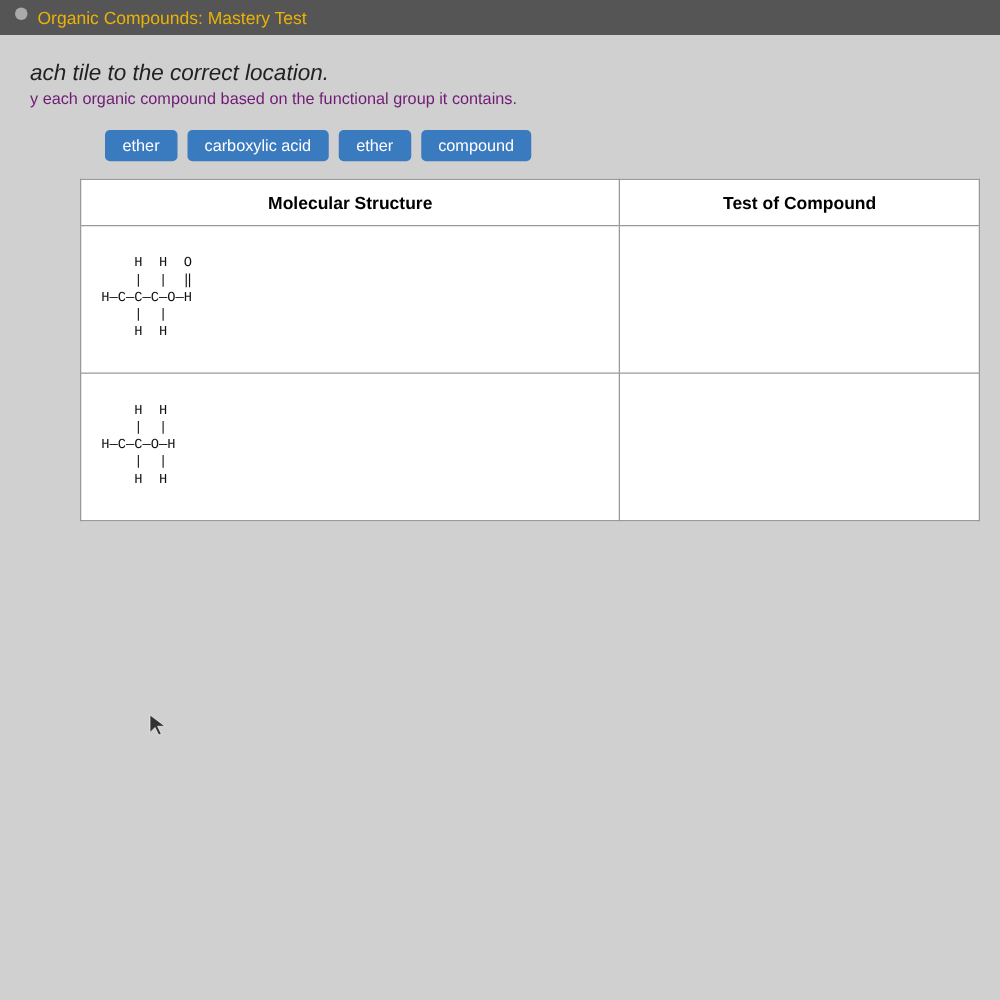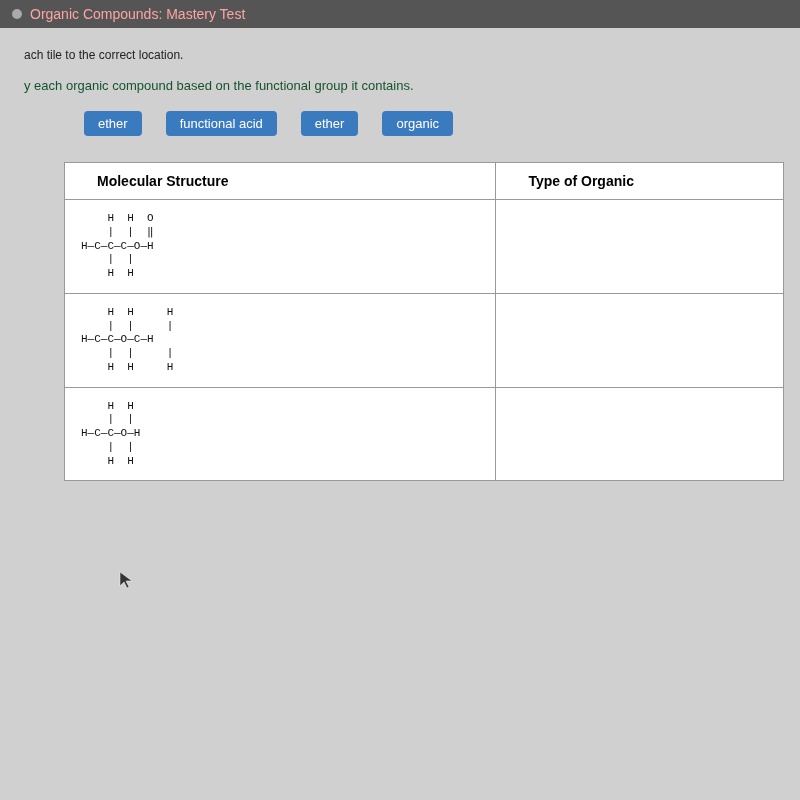--- a/index.html
+++ b/index.html
@@ -7,56 +7,57 @@
       background-color: #d0d0d0;
       font-family: Arial, sans-serif;
       width: 800px;
       height: 800px;
       overflow: hidden;
       position: relative;
     }
 
     .top-bar {
       background-color: #555;
-      color: #fca5a5;
+      color: #eab308;
       padding: 6px 12px;
       font-size: 14px;
       display: flex;
-      align-items: center;
+      align-items: flex-start;
       gap: 8px;
     }
 
     .top-bar .dot {
       width: 10px;
       height: 10px;
       background: #aaa;
       border-radius: 50%;
       display: inline-block;
     }
 
     .content-area {
       padding: 20px 24px;
     }
 
     .instruction-1 {
-      font-size: 12px;
+      font-size: 18px;
       color: #222;
-      margin-bottom: 16px;
+      margin-bottom: 2px;
+      font-style: italic;
     }
 
     .instruction-2 {
       font-size: 13px;
-      color: #14532d;
+      color: #701a75;
       margin-bottom: 18px;
     }
 
     .tiles-row {
       display: flex;
-      gap: 24px;
-      margin-bottom: 26px;
+      gap: 8px;
+      margin-bottom: 14px;
       padding-left: 60px;
     }
 
     .tile {
       background-color: #3a7abf;
       color: white;
       padding: 5px 14px;
       border-radius: 4px;
       font-size: 13px;
       cursor: pointer;
@@ -71,30 +72,30 @@
 
     table {
       width: 720px;
       border-collapse: collapse;
       background: white;
       border: 1.5px solid #999;
     }
 
     thead tr th {
       border: 1.5px solid #999;
-      padding: 10px 32px;
+      padding: 10px 0;
       font-size: 14px;
       font-weight: bold;
-      text-align: left;
+      text-align: center;
       background: white;
     }
 
     tbody tr td {
       border: 1.5px solid #999;
-      padding: 12px 16px;
+      padding: 24px 16px;
       vertical-align: middle;
     }
 
     .structure-cell {
       width: 60%;
       font-family: 'Courier New', monospace;
       font-size: 11px;
       line-height: 1.3;
     }
 
@@ -128,57 +129,47 @@
   <span>Organic Compounds: Mastery Test</span>
 </div>
 
 <div class="content-area">
 
   <p class="instruction-1">ach tile to the correct location.</p>
   <p class="instruction-2">y each organic compound based on the functional group it contains.</p>
 
   <div class="tiles-row">
     <button class="tile">ether</button>
-    <button class="tile">functional acid</button>
+    <button class="tile">carboxylic acid</button>
     <button class="tile">ether</button>
-    <button class="tile">organic</button>
+    <button class="tile">compound</button>
   </div>
 
   <div class="table-wrapper">
     <table>
       <thead>
         <tr>
           <th>Molecular Structure</th>
-          <th>Type of Organic</th>
+          <th>Test of Compound</th>
         </tr>
       </thead>
       <tbody>
 
         <tr>
           <td class="structure-cell">
             <div class="molecule">    H  H  O
     |  |  ‖
 H—C—C—C—O—H
     |  |
     H  H</div>
           </td>
           <td class="type-cell"></td>
         </tr>
 
 
-        <tr>
-          <td class="structure-cell">
-            <div class="molecule">    H  H     H
-    |  |     |
-H—C—C—O—C—H
-    |  |     |
-    H  H     H</div>
-          </td>
-          <td class="type-cell"></td>
-        </tr>
 
         <tr>
           <td class="structure-cell">
             <div class="molecule">    H  H
     |  |
 H—C—C—O—H
     |  |
     H  H</div>
           </td>
           <td class="type-cell"></td>

